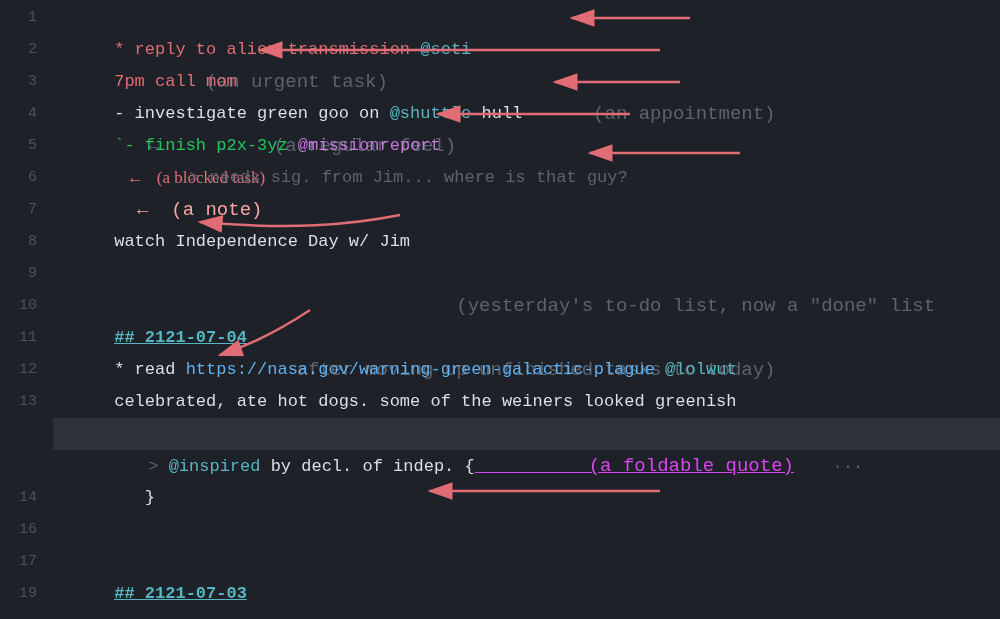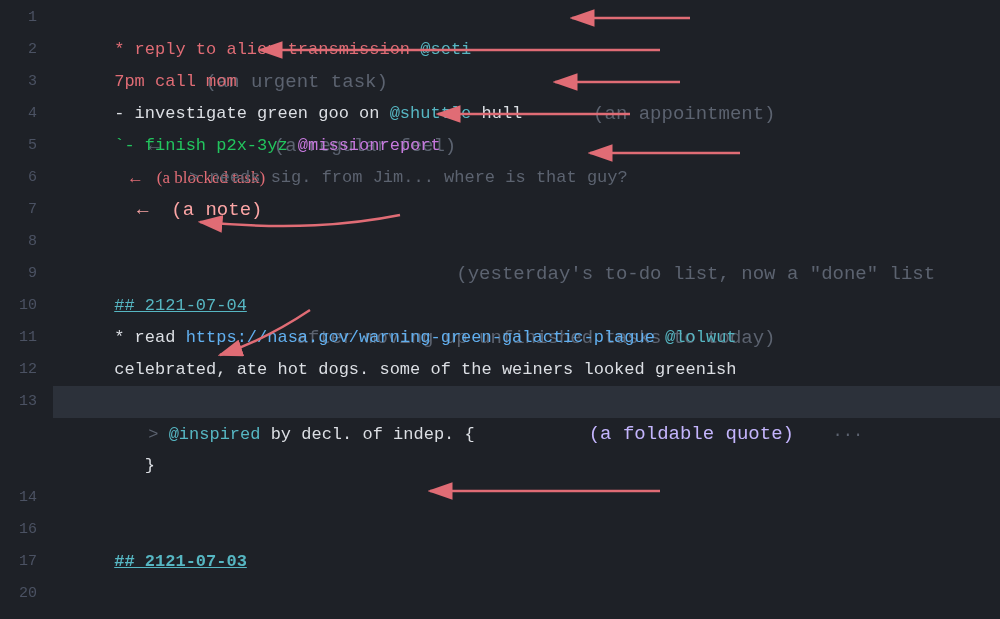--- a/index.html
+++ b/index.html
@@ -98,21 +98,21 @@
     <div class="line-number">8</div>
     <div class="line-number">9</div>
     <div class="line-number">10</div>
     <div class="line-number">11</div>
     <div class="line-number">12</div>
     <div class="line-number">13</div>
     <div class="line-number" style="height:64px;line-height:64px;"></div>
     <div class="line-number">14</div>
     <div class="line-number">16</div>
     <div class="line-number">17</div>
-    <div class="line-number">20</div>
+    <div class="line-number">19</div>
   </div>
   <div class="content">
 
     <div class="line">
       <span class="red">* reply to alien transmission </span><span class="cyan">@seti</span><span>  </span>
       <span class="ann-label" style="color:#5c6370;">        (an urgent task)</span>
     </div>
 
     <div class="line">
       <span class="red">7pm call mom</span>
@@ -130,45 +130,48 @@
     </div>
 
     <div class="line">
       <span class="gray">    &gt; needs sig. from Jim... where is that guy?</span>
       <span class="ann-label" style="color:#fca5a5;">  ←  (a note)</span>
     </div>
 
     <div class="line"></div>
 
 
+    <div class="line">
+      <span class="white">watch Independence Day w/ Jim</span>
+    </div>
 
     <div class="line"></div>
 
     <div class="line">
       <span class="ann-label" style="color:#5c6370;margin-top:40px;">                              (yesterday's to-do list, now a "done" list</span>
     </div>
 
     <div class="line">
-      <span style="color:#56b6c2; font-weight:normal; text-decoration:underline;">## 2121-07-04</span>
+      <span style="color:#56b6c2; font-weight:bold; text-decoration:underline;">## 2121-07-04</span>
       <span class="ann-label" style="color:#5c6370;">                after moving up unfinished tasks to today)</span>
     </div>
 
     <div class="line">
       <span class="white">* read </span><span class="link">https://nasa.gov/warning-green-galactic-plague</span><span class="cyan"> @lolwut</span>
     </div>
 
     <div class="line">
       <span class="white">celebrated, ate hot dogs. some of the weiners looked greenish</span>
     </div>
     <div class="line">
       <span class="white">and Jim didn't feel too good afterward. otherwise fine.</span>
     </div>
 
     <div class="line highlighted">
-      <span class="gray">&gt; </span><span class="cyan">@inspired</span><span class="white"> by decl. of indep. {</span><span class="ann-label" style="color:#c4b5fd;">          (a foldable quote)</span><span class="dots">   ···</span>
+      <span class="gray">&gt; </span><span class="cyan">@inspired</span><span class="white"> by decl. of indep. {</span><span class="ann-label" style="color:#d946ef;text-decoration:underline;">          (a foldable quote)</span><span class="dots">   ···</span>
     </div>
 
     <div class="line">
       <span class="white">   }</span>
     </div>
 
     <div class="line"></div>
 
     <div class="line"></div>
 

